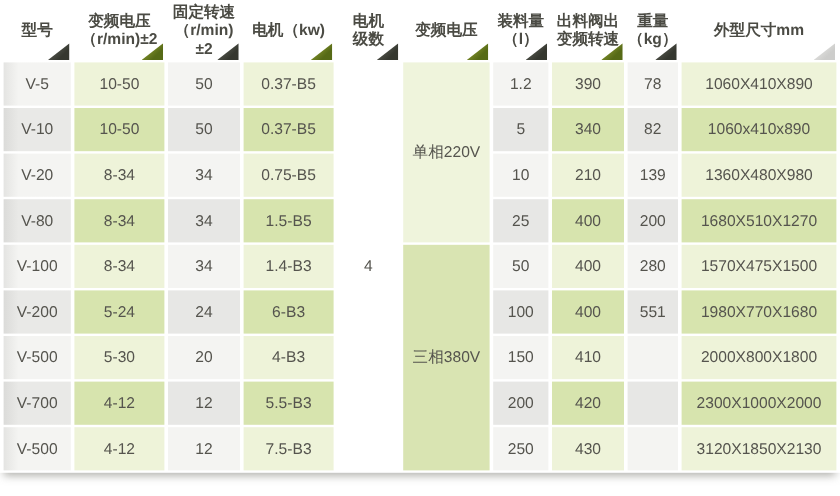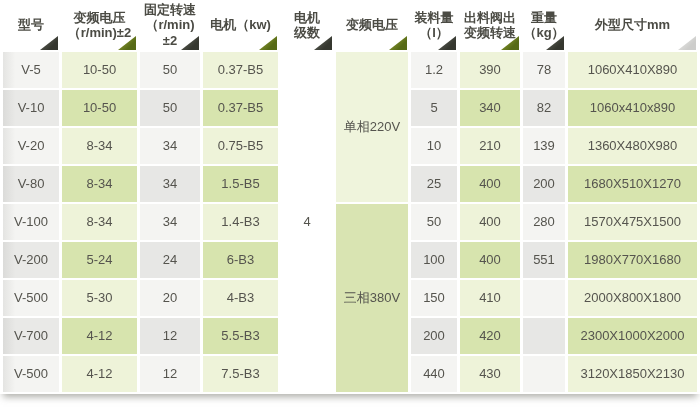--- a/index.html
+++ b/index.html
@@ -215,20 +215,20 @@
         <td class="y">200</td>
         <td class="g">420</td>
         <td class="y"></td>
         <td class="g dim">2300X1000X2000</td>
       </tr>
       <tr>
         <td class="m">V-500</td>
         <td class="g">4-12</td>
         <td class="y">12</td>
         <td class="g">7.5-B3</td>
-        <td class="y">440</td>
+        <td class="y">250</td>
         <td class="g">430</td>
         <td class="y"></td>
         <td class="g dim">3120X1850X2130</td>
       </tr>
     </tbody>
   </table>
 </div>
 
 </body></html>

